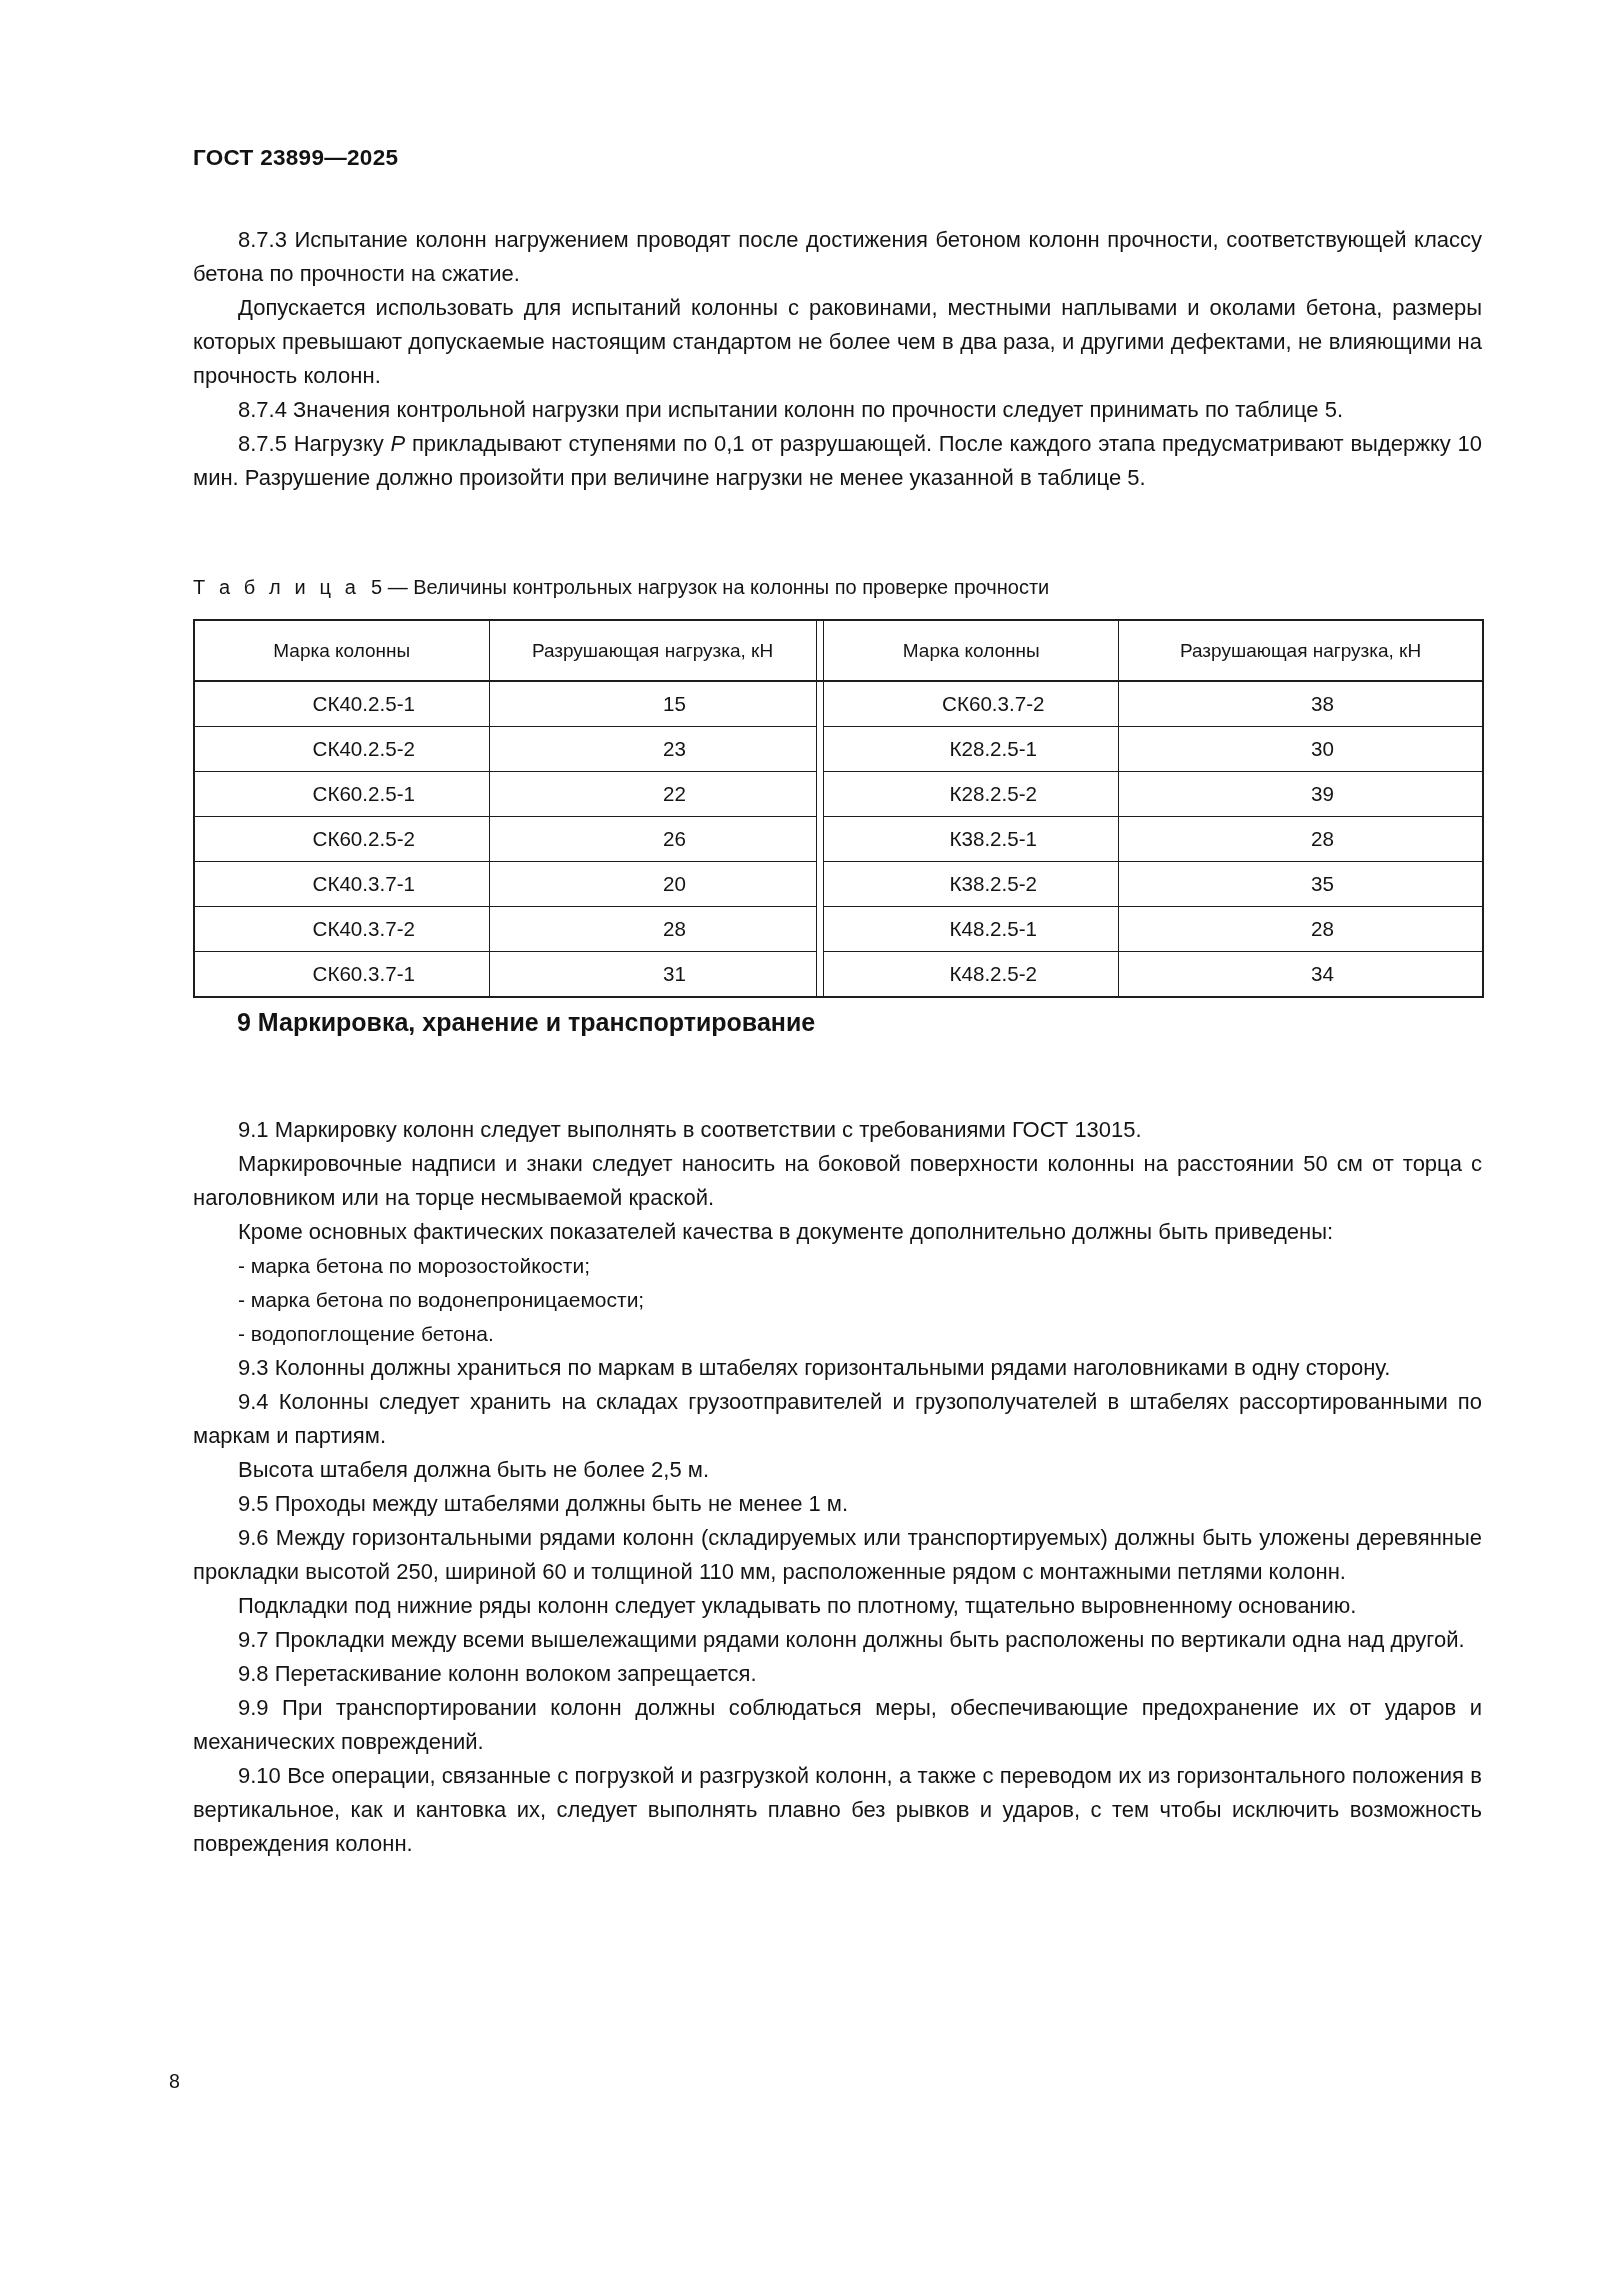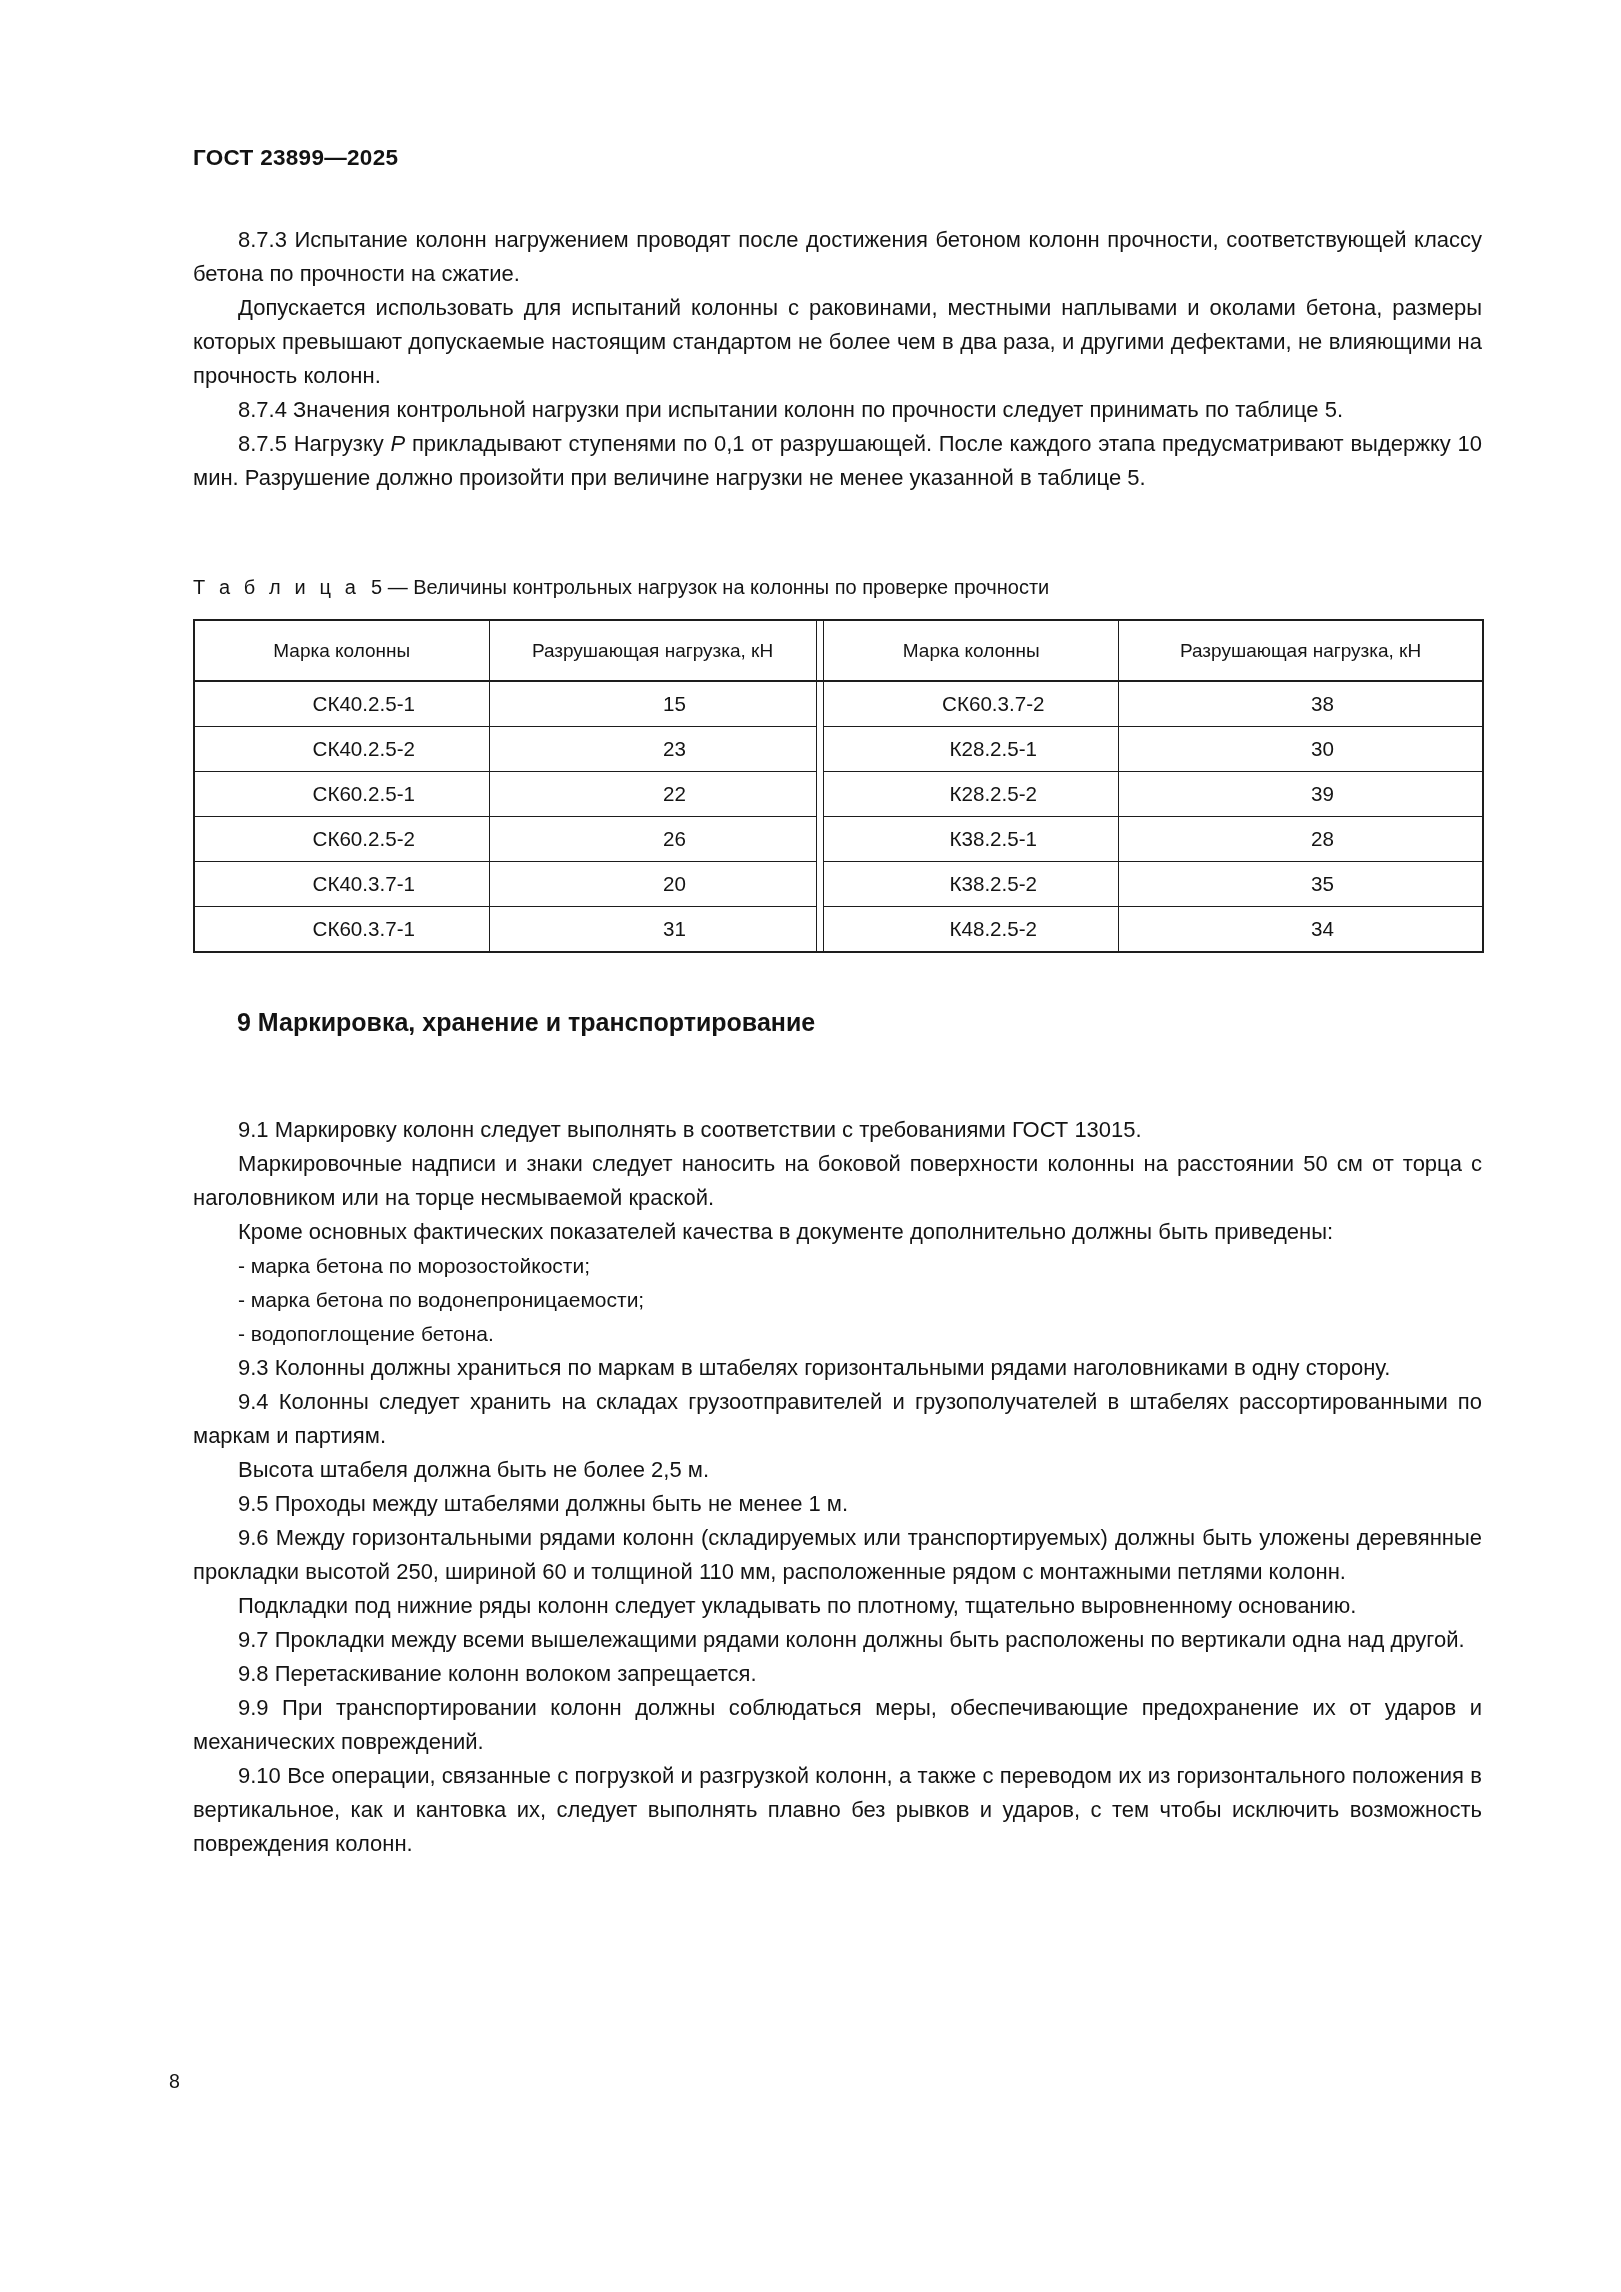--- a/index.html
+++ b/index.html
@@ -222,20 +222,27 @@
           <td>28</td>
         </tr>
         <tr>
           <td>СК40.3.7-1</td>
           <td class="div-l">20</td>
           <td class="gapcol"></td>
           <td>К38.2.5-2</td>
           <td>35</td>
         </tr>
         <tr>
+          <td>СК40.3.7-2</td>
+          <td class="div-l">28</td>
+          <td class="gapcol"></td>
+          <td>К48.2.5-1</td>
+          <td>28</td>
+        </tr>
+        <tr>
           <td>СК60.3.7-1</td>
           <td class="div-l">31</td>
           <td class="gapcol"></td>
           <td>К48.2.5-2</td>
           <td>34</td>
         </tr>
       </tbody>
     </table>
   </div>
 

